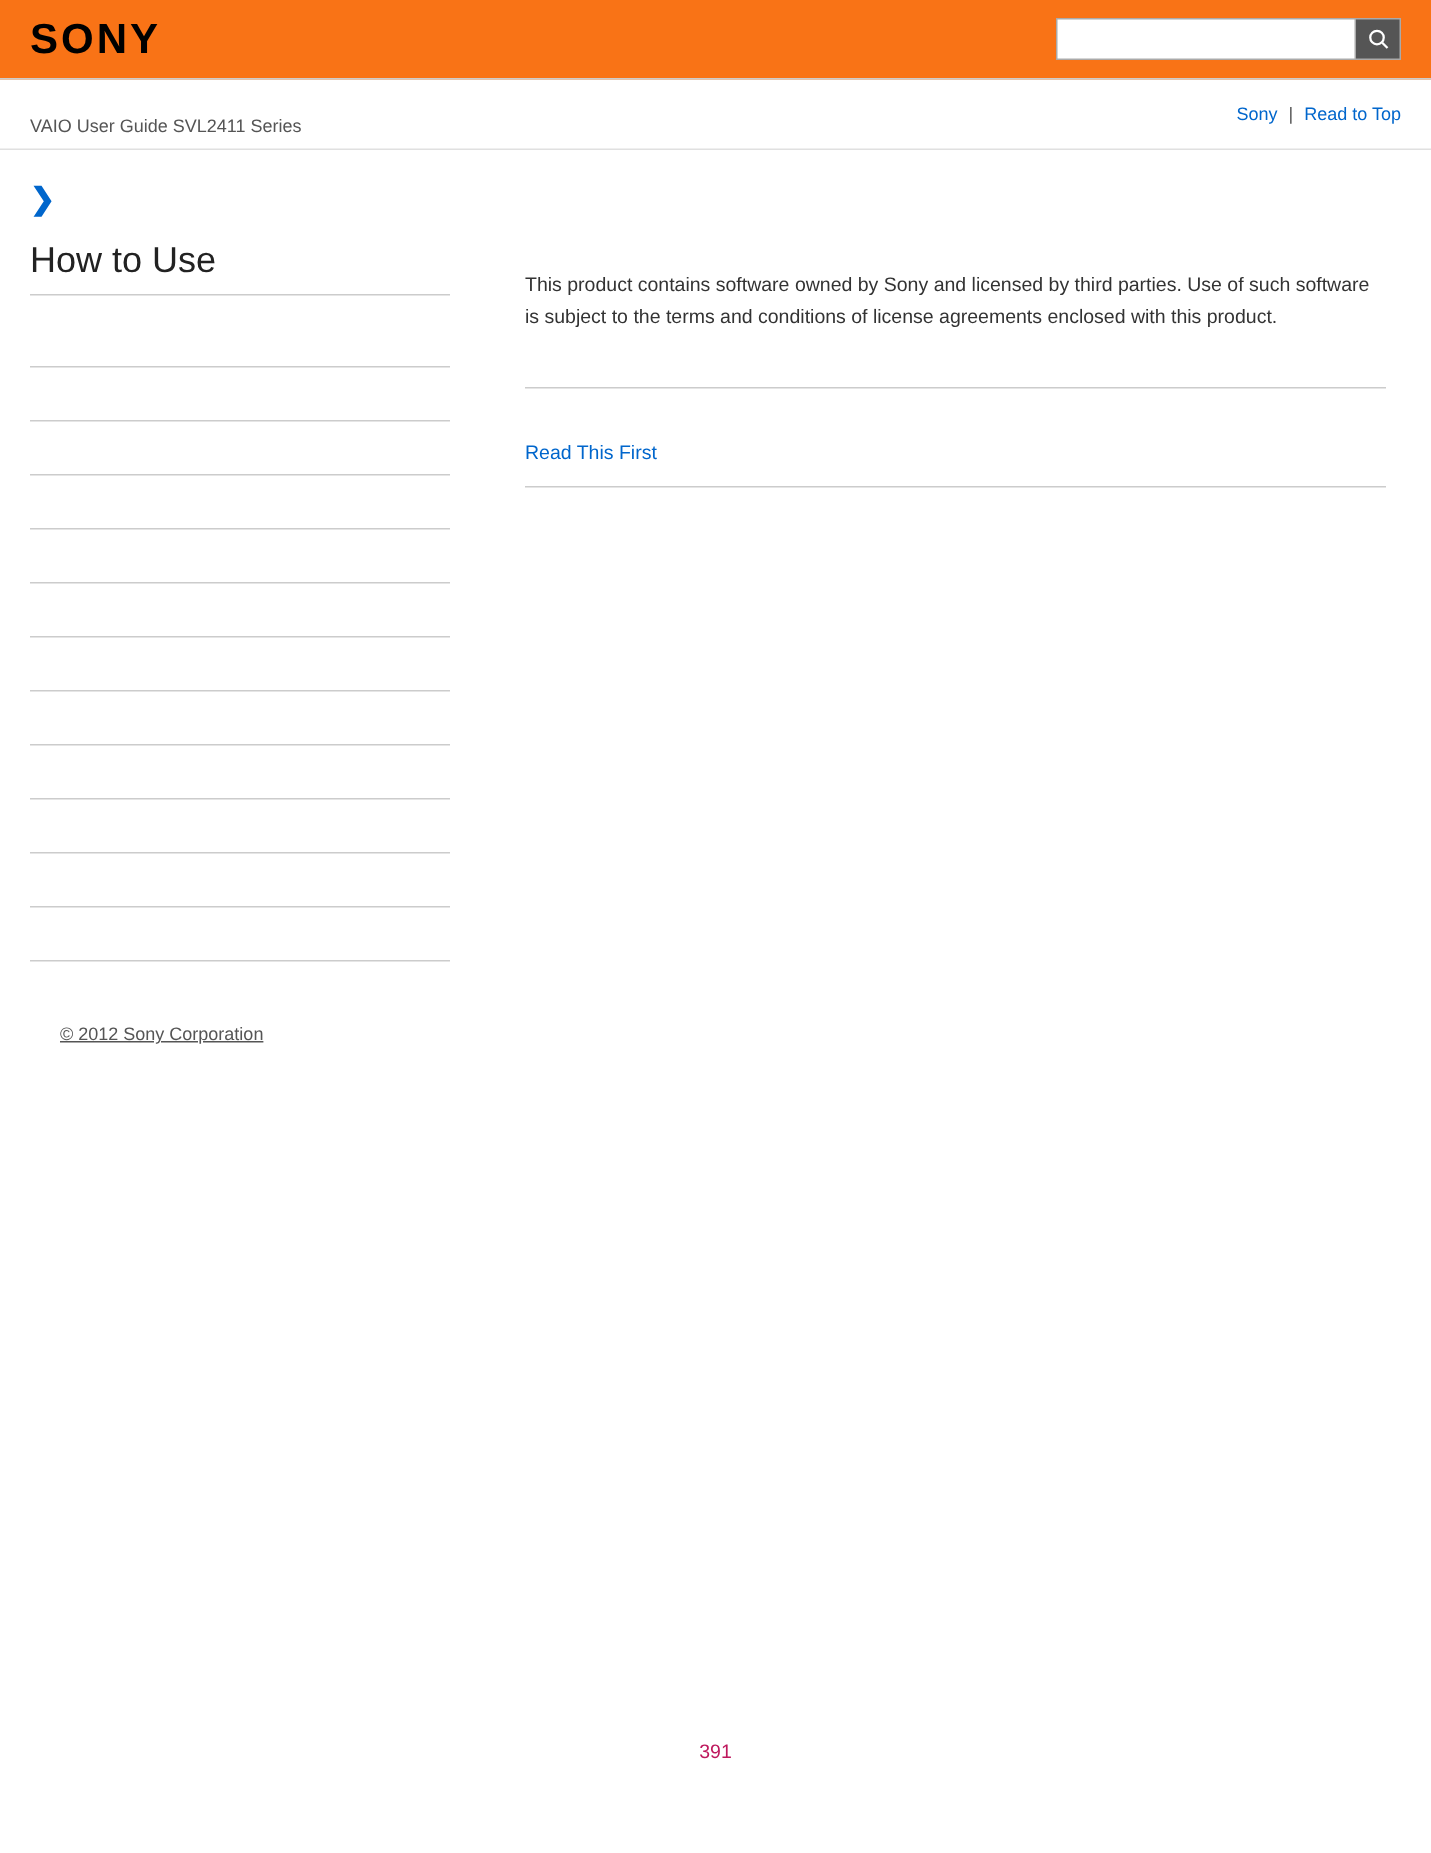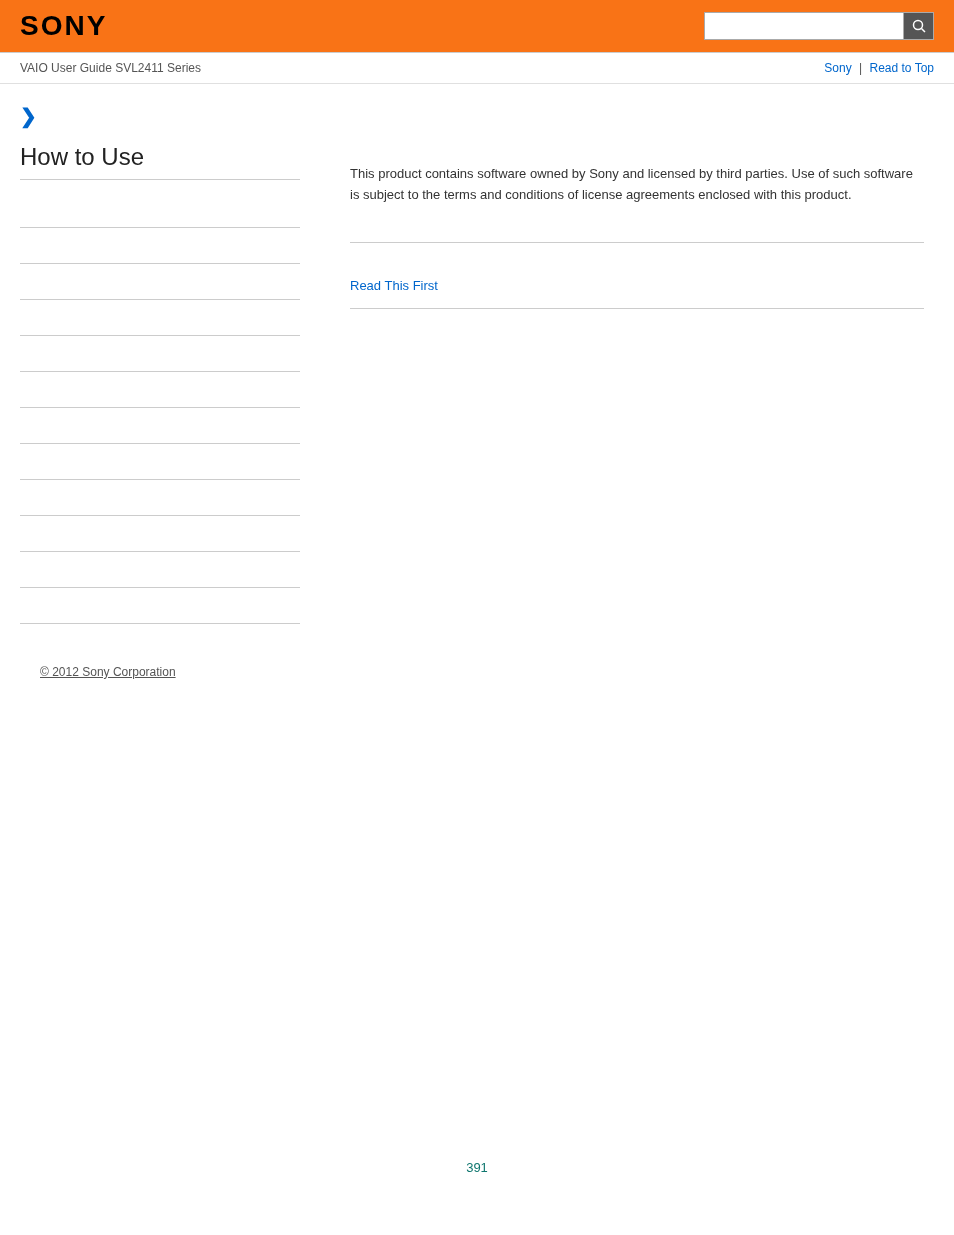--- a/index.html
+++ b/index.html
@@ -68,20 +68,21 @@
       padding: 8px 20px;
       display: flex;
       justify-content: space-between;
       align-items: center;
       border-bottom: 1px solid #e0e0e0;
     }
 
     .breadcrumb-text {
       font-size: 12px;
       color: #555555;
+      margin-top: 16px;
     }
 
     .nav-links {
       font-size: 12px;
     }
 
     .nav-link {
       color: #0066cc;
       text-decoration: none;
       cursor: pointer;
@@ -179,21 +180,21 @@
       font-size: 12px;
       color: #555555;
       text-decoration: underline;
     }
 
     
     .page-number {
       text-align: center;
       padding: 20px;
       font-size: 13px;
-      color: #0f766e;
+      color: #be185d;
       position: absolute;
       bottom: 40px;
       left: 50%;
       transform: translateX(-50%);
     }
 
     .page-wrapper {
       position: relative;
       min-height: 1235px;
     }

